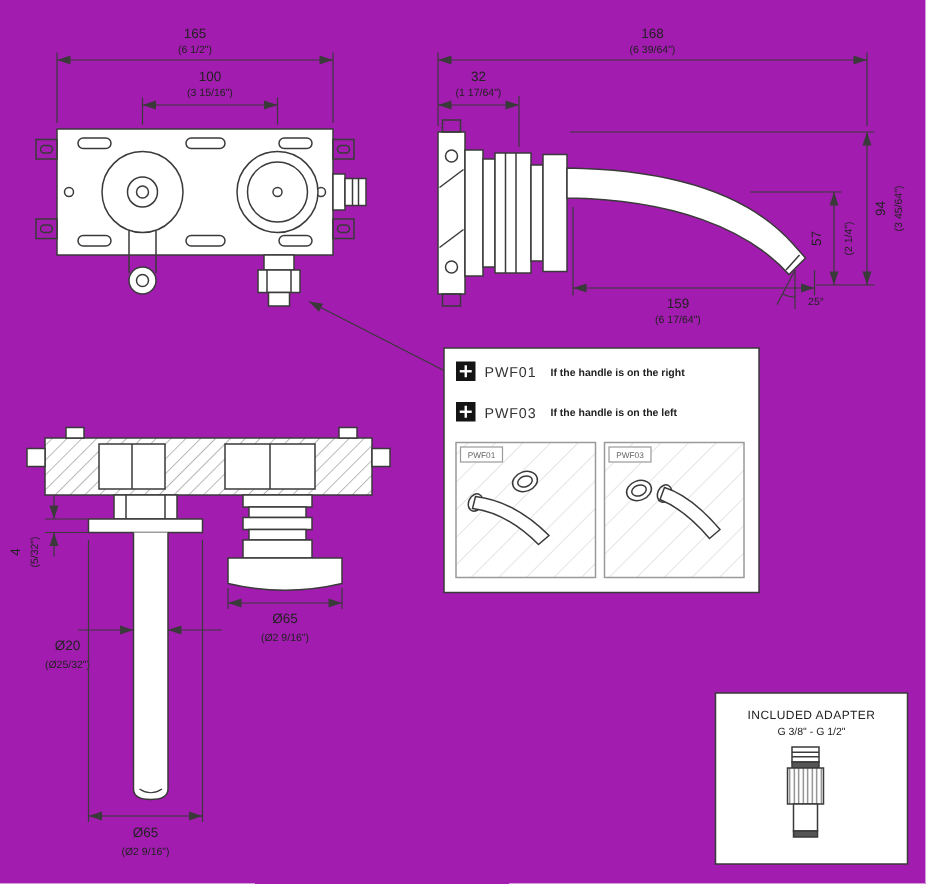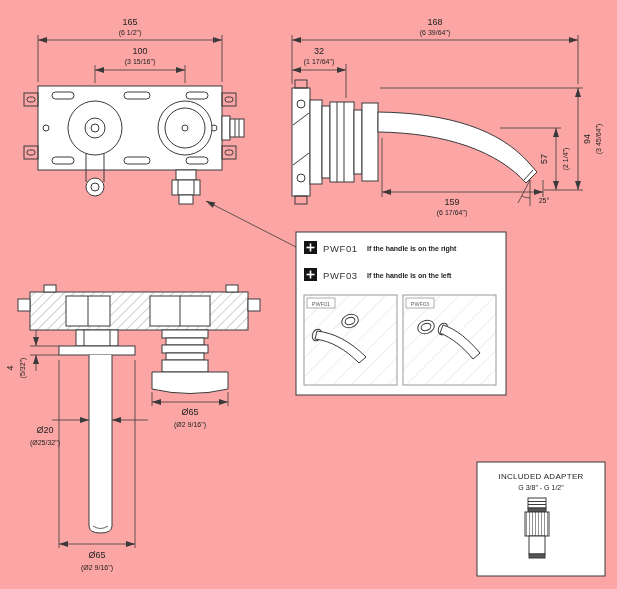--- a/index.html
+++ b/index.html
@@ -1,16 +1,16 @@
 <!DOCTYPE html>
 <html><head>
 <meta charset="utf-8">
 <style>
   html,body{margin:0;padding:0;background:#fff}
-  .stage{position:relative;width:617px;height:589px;background:#fca5a5;font-family:"Liberation Sans",sans-serif;overflow:hidden}
+  .stage{position:relative;width:617px;height:589px;background:#a21caf;font-family:"Liberation Sans",sans-serif;overflow:hidden}
   .ln{fill:none;stroke:#3a3a3a;stroke-width:1}
   .lnf{fill:#fff;stroke:#3a3a3a;stroke-width:1}
   .dl{fill:none;stroke:#3a3a3a;stroke-width:0.8}
   .dm{font:9px "Liberation Sans",sans-serif;fill:#222;text-anchor:middle}
   .di{font:7px "Liberation Sans",sans-serif;fill:#222;text-anchor:middle}
   .code{font:9.5px "Liberation Sans",sans-serif;fill:#333;letter-spacing:0.6px}
   .desc{font:600 7px "Liberation Sans",sans-serif;fill:#222}
   .plbl{font:5.5px "Liberation Sans",sans-serif;fill:#666;text-anchor:middle}
   .bxt{font:8px "Liberation Sans",sans-serif;fill:#222;text-anchor:middle;letter-spacing:0.3px}
   .bxs{font:7px "Liberation Sans",sans-serif;fill:#222;text-anchor:middle}

